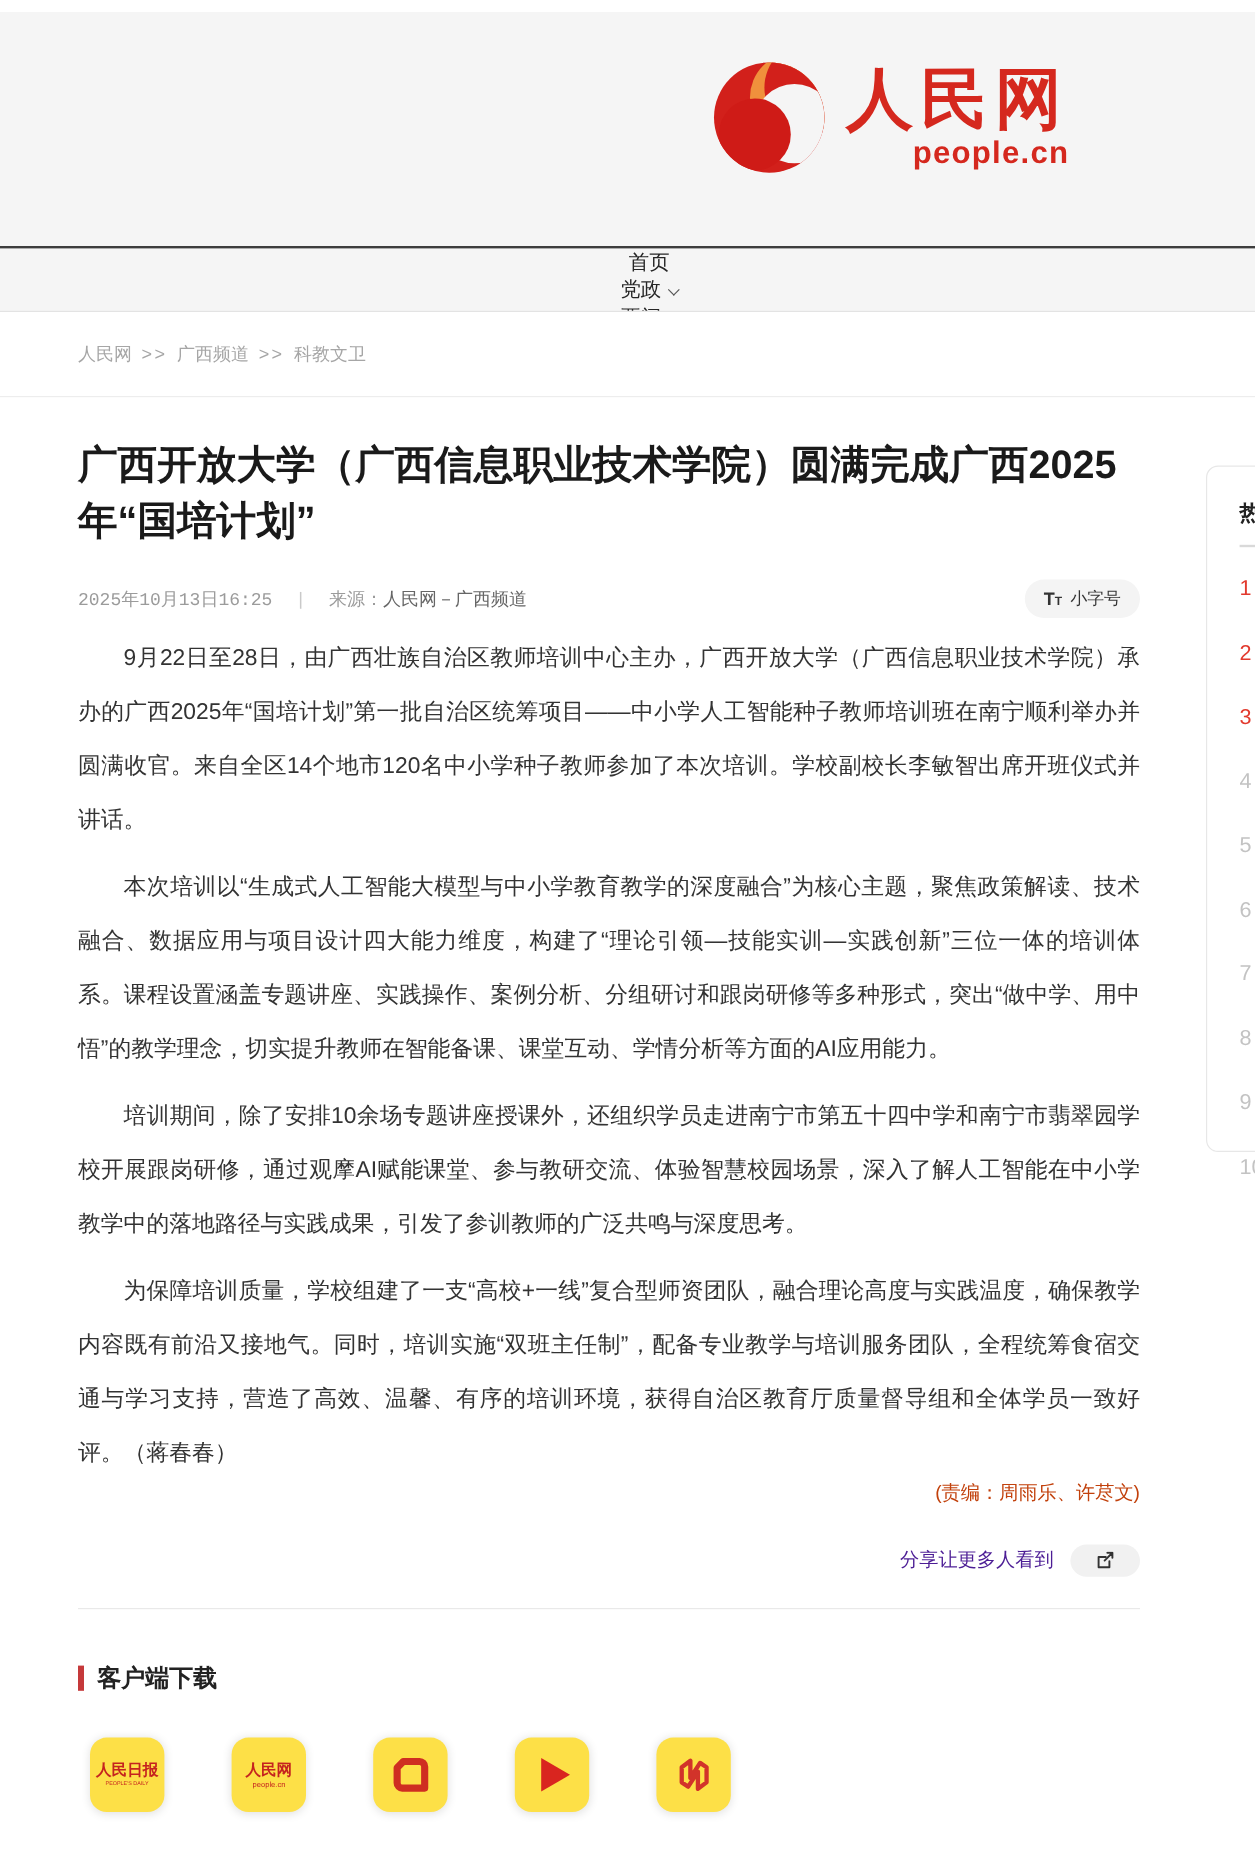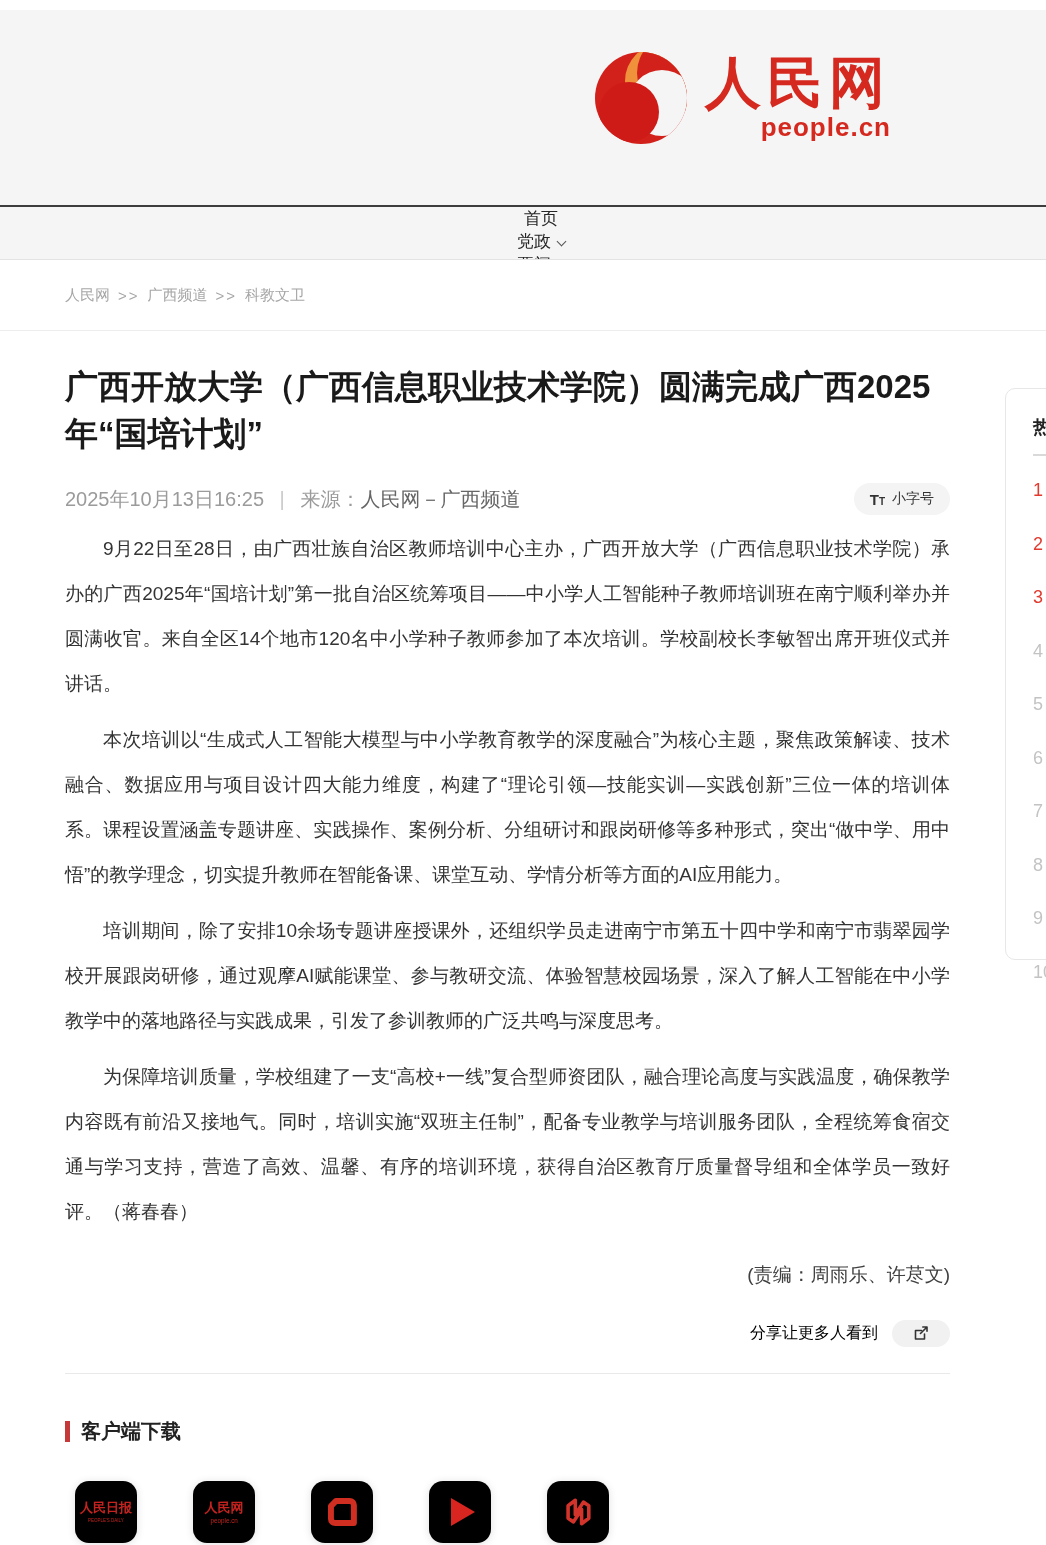--- a/index.html
+++ b/index.html
@@ -30,41 +30,41 @@
   .main-nav li { margin-right:29px; font-size:17px; color:#262626; cursor:pointer; flex:none; }
   .caret { display:inline-block; width:7px; height:7px; border-right:1.5px solid #555; border-bottom:1.5px solid #555; transform:rotate(45deg); margin-left:7px; vertical-align:2px; }
   
   .breadcrumb-bar { height:71px; border-bottom:1px solid #ededed; display:flex; align-items:center; padding-left:65px; font-size:15px; color:#a6a6a6; }
   .breadcrumb-bar a { color:#a6a6a6; text-decoration:none; cursor:pointer; }
   .breadcrumb-bar .sep { margin:0 8px; letter-spacing:2px; }
   
   .content { padding-left:65px; width:955px; }
   .article-title { margin-top:32px; width:885px; font-size:33px; line-height:47px; font-weight:bold; color:#1a1a1a; }
   .meta-row { width:885px; margin-top:26px; display:flex; justify-content:space-between; align-items:center; }
-  .meta-left { font-size:20px; color:#9b9b9b; }
+  .meta-left { font-size:15px; color:#9b9b9b;font-family:Liberation Mono, monospace; }
   .meta-left .pipe { margin:0 10px; color:#c9c9c9; }
   .meta-left .src { color:#666; text-decoration:none; cursor:pointer; }
   .font-size-btn { display:flex; align-items:center; gap:7px; border:none; background:#f4f4f4; border-radius:16px; padding:7px 16px; font-size:14px; color:#333; cursor:pointer; font-family:inherit; }
   .font-size-btn .tt b { font-size:15px; font-weight:bold; }
   .font-size-btn .tt small { font-size:10px; font-weight:bold; }
   .article-body { margin-top:8px; }
   .article-body p { width:885px; font-size:19px; line-height:45px; color:#333; text-indent:2em; margin-top:11px; text-align:justify; }
-  .editor-line { width:885px; text-align:right; margin-top:28px; font-size:19px; color:#404040; }
+  .editor-line { width:885px; text-align:right; font-size:16px; color:#c2410c; }
   .share-row { width:885px; margin-top:32px; display:flex; justify-content:flex-end; align-items:center; gap:14px; }
-  .share-label { font-size:16px; color:#000000; }
+  .share-label { font-size:16px; color:#4c1d95; }
   .share-btn { width:58px; height:27px; border:none; border-radius:14px; background:#f1f1f1; display:flex; align-items:center; justify-content:center; cursor:pointer; }
   .divider { width:885px; border-top:1px solid #e9e9e9; margin-top:26px; }
   
   .downloads { margin-top:44px; }
   .sec-title-row { display:flex; align-items:center; }
   .red-bar { width:5px; height:21px; background:#c5393a; margin-right:11px; }
   .sec-title-row h2 { font-size:20px; font-weight:bold; color:#222; }
   .apps { display:flex; margin-top:36px; }
   .app { width:118px; display:flex; flex-direction:column; align-items:flex-start; cursor:pointer; }
-  .app-icon { width:62px; height:62px; margin-left:10px; border-radius:14px; background:#000000; box-shadow:0 1px 8px rgba(0,0,0,0.12); display:flex; flex-direction:column; align-items:center; justify-content:center; overflow:hidden; }
+  .app-icon { width:62px; height:62px; margin-left:10px; border-radius:14px; background:#fde047; box-shadow:0 1px 8px rgba(0,0,0,0.12); display:flex; flex-direction:column; align-items:center; justify-content:center; overflow:hidden; }
   .ic-cn { color:#c5231f; font-weight:bold; font-size:13px; white-space:nowrap; line-height:14px; }
   .ic-en { color:#c5231f; font-size:5px; white-space:nowrap; transform:scale(0.9); margin-top:2px; }
   .ic-cn2 { color:#c5231f; font-weight:bold; font-size:12px; white-space:nowrap; margin-top:3px; }
   .mini-globe { position:relative; width:19px; height:19px; border-radius:5px; background:#c5231f; overflow:hidden; }
   .mini-globe:after { content:""; position:absolute; width:13px; height:13px; border-radius:50%; background:#fff; right:-3px; top:3px; }
   .mini-globe:before { content:""; position:absolute; width:9px; height:9px; border-radius:50%; background:#c5231f; right:-4px; top:5px; z-index:2; }
   .play-tri { width:0; height:0; border-left:24px solid #d9251f; border-top:14px solid transparent; border-bottom:14px solid transparent; margin-left:6px; }
   
   .hot-card { position:absolute; left:1005px; top:388px; width:230px; height:572px; background:#fff; border:1px solid #e7e7e7; border-radius:10px; padding:26px 0 0 27px; }
   .hot-card h3 { font-size:18px; font-weight:bold; color:#222; }

